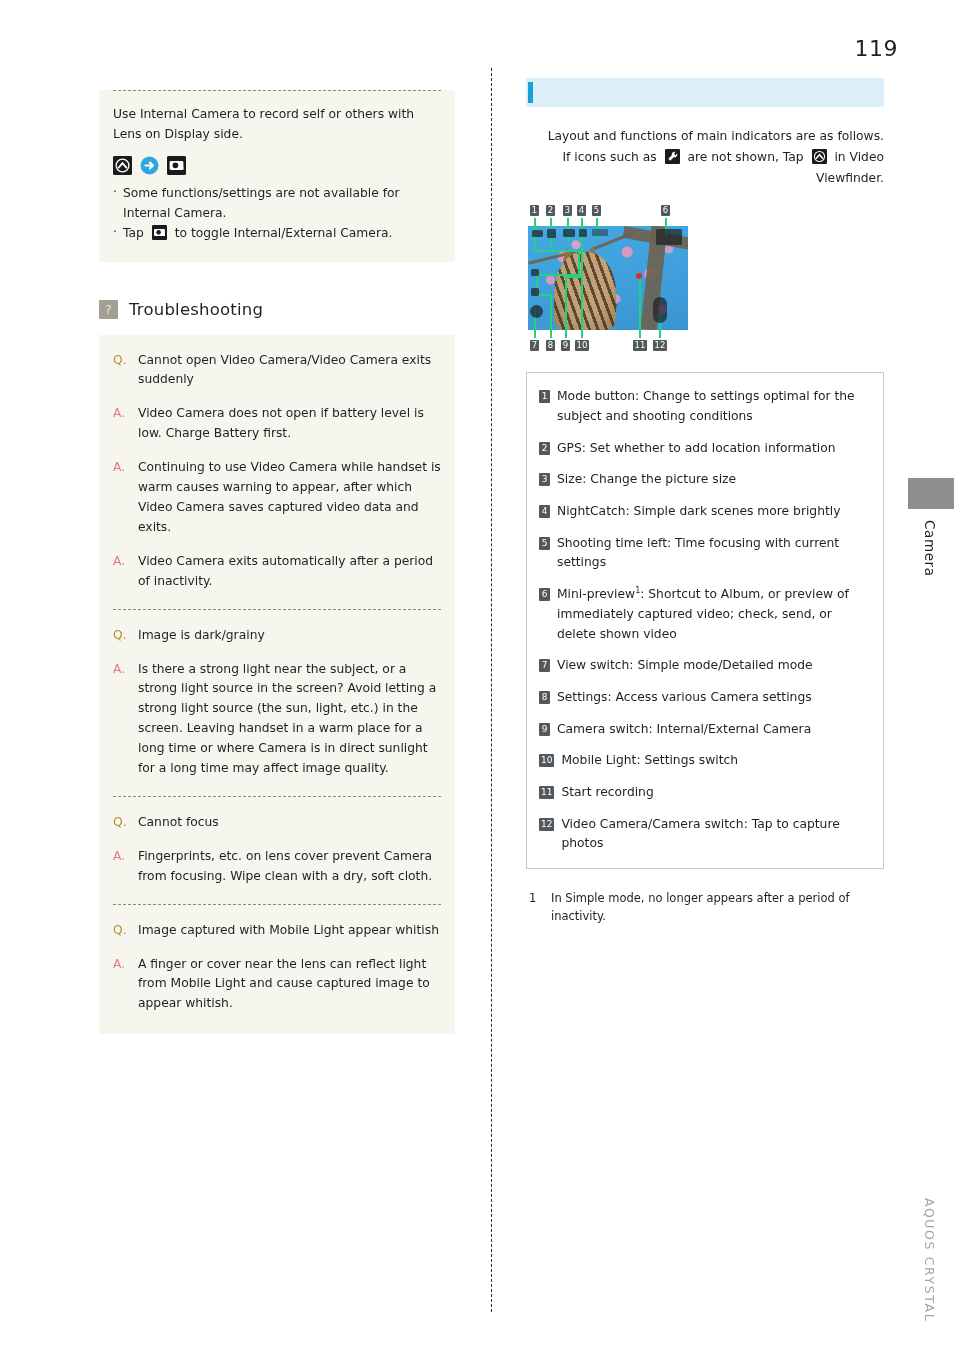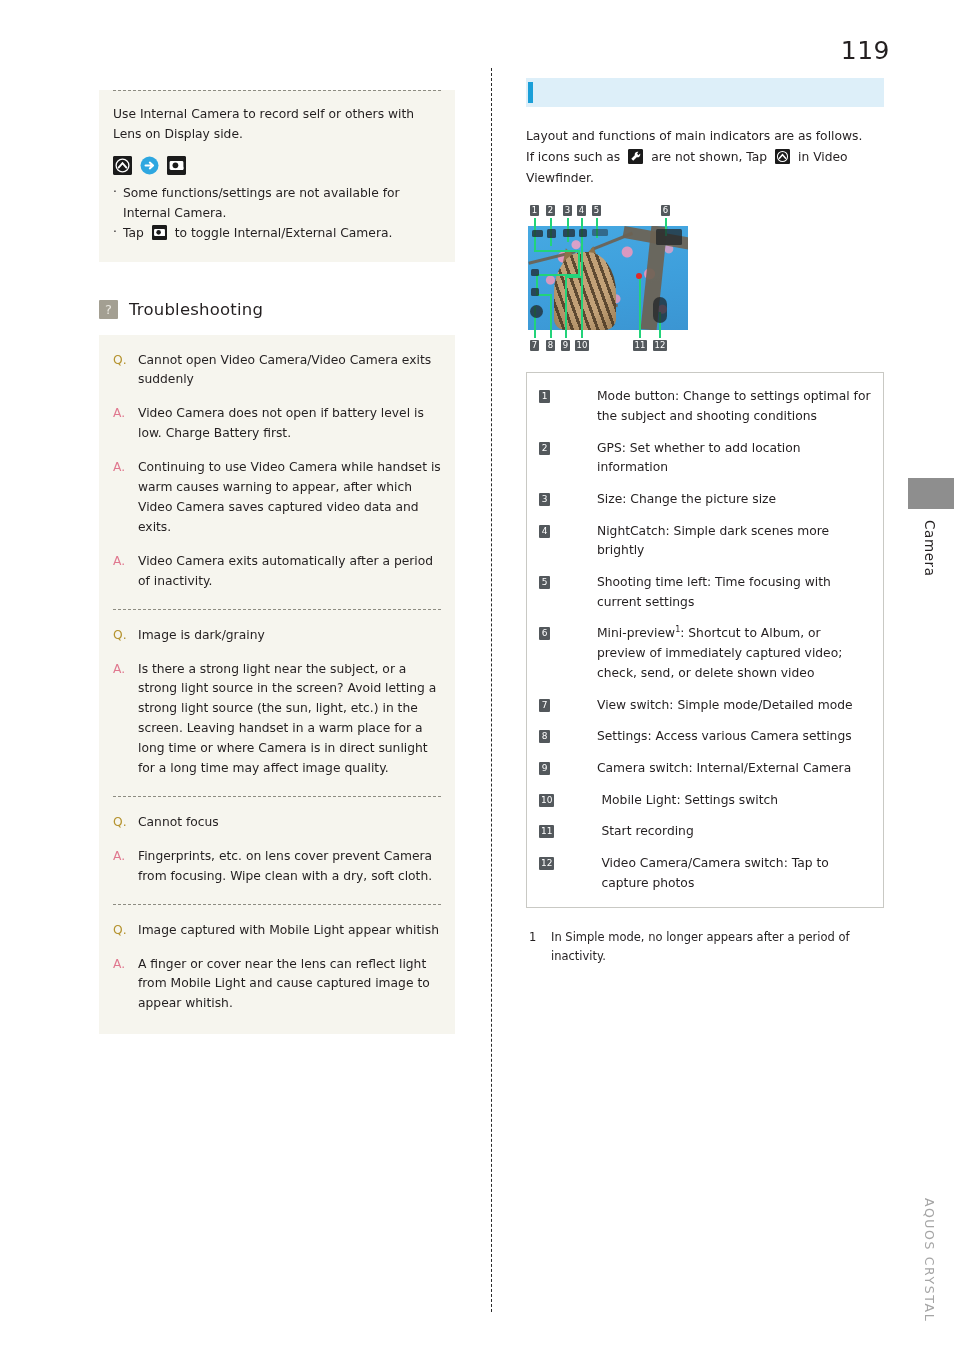--- a/index.html
+++ b/index.html
@@ -11,22 +11,22 @@
     font-family: "DejaVu Sans", "Liberation Sans", sans-serif;
     color: #231f20;
     position: relative;
     overflow: hidden;
   }
 
   
   .page-number {
     position: absolute;
     top: 36px;
-    right: 64px;
-    font-size: 25px;
+    right: 56px;
+    font-size: 22px;
     letter-spacing: 0.5px;
     color: #231f20;
   }
 
   
   .center-divider {
     position: absolute;
     left: 491px;
     top: 68px;
     bottom: 38px;
@@ -172,21 +172,21 @@
     margin-left: 2px;
     margin-right: 15px;
   }
   .band h2 {
     font-size: 15.5px;
     font-weight: normal;
     letter-spacing: 0.2px;
     color: #231f20;
   }
 
-  .intro { font-size: 12.3px; line-height: 1.72; margin-bottom: 16px; }
+  .intro { font-size: 12.3px; line-height: 1.72; margin-bottom: 16px; text-align: right; }
 
   
   .figure { position: relative; width: 160px; margin-left: 2px; }
 
   .num-row { position: relative; height: 21px; }
   .num-tag {
     position: absolute;
     background: #53585c;
     color: #ffffff;
     font-size: 8.5px;
@@ -283,21 +283,21 @@
     color: #ffffff;
     font-size: 9px;
     line-height: 13px;
     height: 13px;
     min-width: 11px;
     padding: 0 2px;
     text-align: center;
     border-radius: 1px;
     margin-top: 3px;
   }
-  .legend-text { flex: 1; margin-left: 40px; }
+  .legend-text { flex: 1; }
   .legend-text sup { font-size: 8px; vertical-align: super; }
 
   .footnote {
     display: flex;
     gap: 10px;
     margin-top: 20px;
     font-size: 11.5px;
     line-height: 1.6;
     color: #231f20;
     padding-left: 3px;

